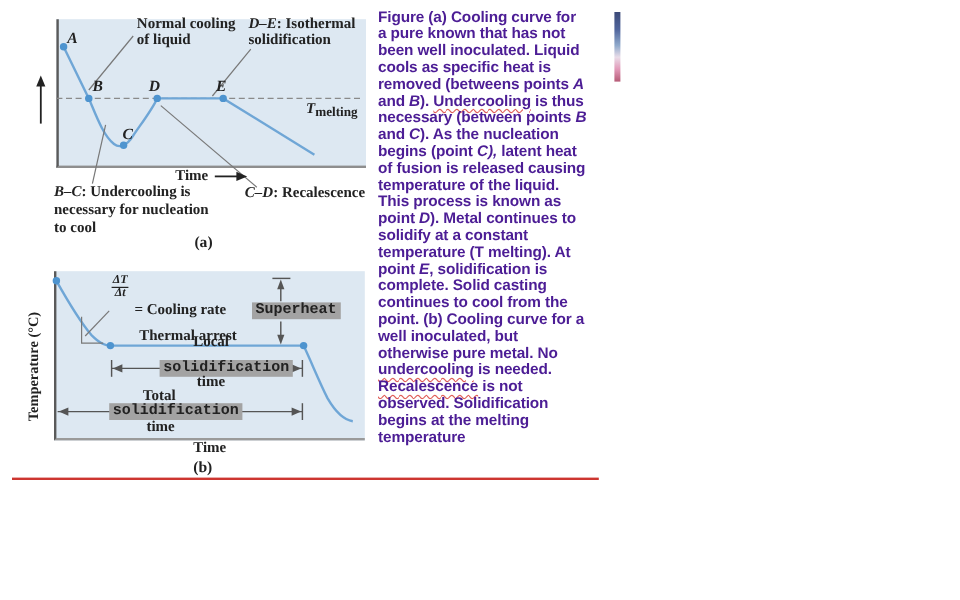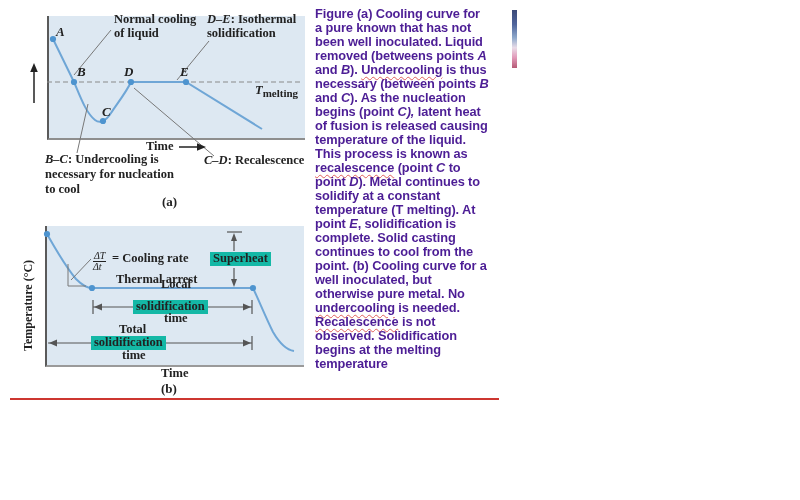--- a/index.html
+++ b/index.html
@@ -10,25 +10,25 @@
   .plot { position:absolute; background:#dde8f2; }
   #plot-a { left:47px; top:16px;  width:256px; height:122px;
             border-left:2px solid #5a5a5a; border-bottom:2px solid #8e8e8e; }
   #plot-b { left:45px; top:226px; width:257px; height:139px;
             border-left:2px solid #5a5a5a; border-bottom:2px solid #9a9a9a; }
   svg.overlay { position:absolute; left:0; top:0; pointer-events:none; }
   .lbl { position:absolute; font-family:"Liberation Serif",serif; font-weight:bold;
          font-size:12.5px; line-height:13.5px; color:#222; white-space:nowrap; }
   .it  { font-style:italic; }
   .sub { font-size:11px; vertical-align:-3px; }
-  .mask { background:#14b8a6; padding:0 3px; }
+  .mask { background:#a3a3a3; padding:0 3px;font-family:Liberation Mono, monospace; }
   .vtext { writing-mode:vertical-rl; transform:rotate(180deg); height:115px;
            text-align:center; font-size:12px; }
-  .frac { position:absolute; left:93px; top:251px; font-size:10px; font-weight:normal;
-          line-height:9.5px; color:#222; font-style:italic; }
+  .frac { position:absolute; left:93px; top:229px; font-size:10px; font-weight:bold;
+          line-height:9.5px; text-align:center; color:#222; font-style:italic; }
   .frac .num { display:inline-block; border-bottom:1px solid #222; padding:0 1px; }
   .caption { position:absolute; left:315px; top:7px; width:206px;
              font-family:"Liberation Sans",sans-serif; font-weight:bold;
              font-size:12.8px; line-height:14px; color:#4c1d95; letter-spacing:-0.1px; }
   .cap-line { white-space:nowrap; }
   .wavy { text-decoration:underline; text-decoration-style:wavy;
           text-decoration-color:#e0605a; text-decoration-thickness:1px;
           text-underline-offset:2px; }
   .red-line { position:absolute; left:10px; top:398px; width:489px; height:2px;
               background:#cd3630; }
@@ -143,29 +143,29 @@
   <div class="lbl" style="left:119px; top:323px;">Total</div>
   <div class="lbl mask" style="left:91px; top:336px;">solidification</div>
   <div class="lbl" style="left:122px; top:349px;">time</div>
   <div class="lbl" style="left:161px; top:367px;">Time</div>
   <div class="lbl" style="left:161px; top:382px; font-size:13px;">(b)</div>
 
   <div class="caption">
       <div class="cap-line"><span>Figure (a) Cooling curve for</span></div>
       <div class="cap-line"><span>a pure known that has not</span></div>
       <div class="cap-line"><span>been well inoculated.  Liquid</span></div>
+      <div class="cap-line"><span>cools as specific heat is</span></div>
       <div class="cap-line"><span>removed (betweens points </span><span class="it">A</span></div>
       <div class="cap-line"><span>and </span><span class="it">B</span><span>). </span><span class="wavy">Undercooling</span><span> is thus</span></div>
       <div class="cap-line"><span>necessary (between points </span><span class="it">B</span></div>
       <div class="cap-line"><span>and </span><span class="it">C</span><span>). As the nucleation</span></div>
       <div class="cap-line"><span>begins (point </span><span class="it">C),</span><span> latent heat</span></div>
       <div class="cap-line"><span>of fusion is released causing</span></div>
       <div class="cap-line"><span>temperature of the liquid.</span></div>
       <div class="cap-line"><span>This process is known as</span></div>
-      <div class="cap-line"><span class="wavy">recalescence</span><span> (point </span><span class="it">C</span><span> to</span></div>
       <div class="cap-line"><span>point </span><span class="it">D</span><span>).  Metal continues to</span></div>
       <div class="cap-line"><span>solidify at a constant</span></div>
       <div class="cap-line"><span>temperature (T melting). At</span></div>
       <div class="cap-line"><span>point </span><span class="it">E</span><span>, solidification is</span></div>
       <div class="cap-line"><span>complete.  Solid casting</span></div>
       <div class="cap-line"><span>continues to cool from the</span></div>
       <div class="cap-line"><span>point. (b) Cooling curve for a</span></div>
       <div class="cap-line"><span>well inoculated, but</span></div>
       <div class="cap-line"><span>otherwise pure metal.  No</span></div>
       <div class="cap-line"><span class="wavy">undercooling</span><span> is needed.</span></div>

